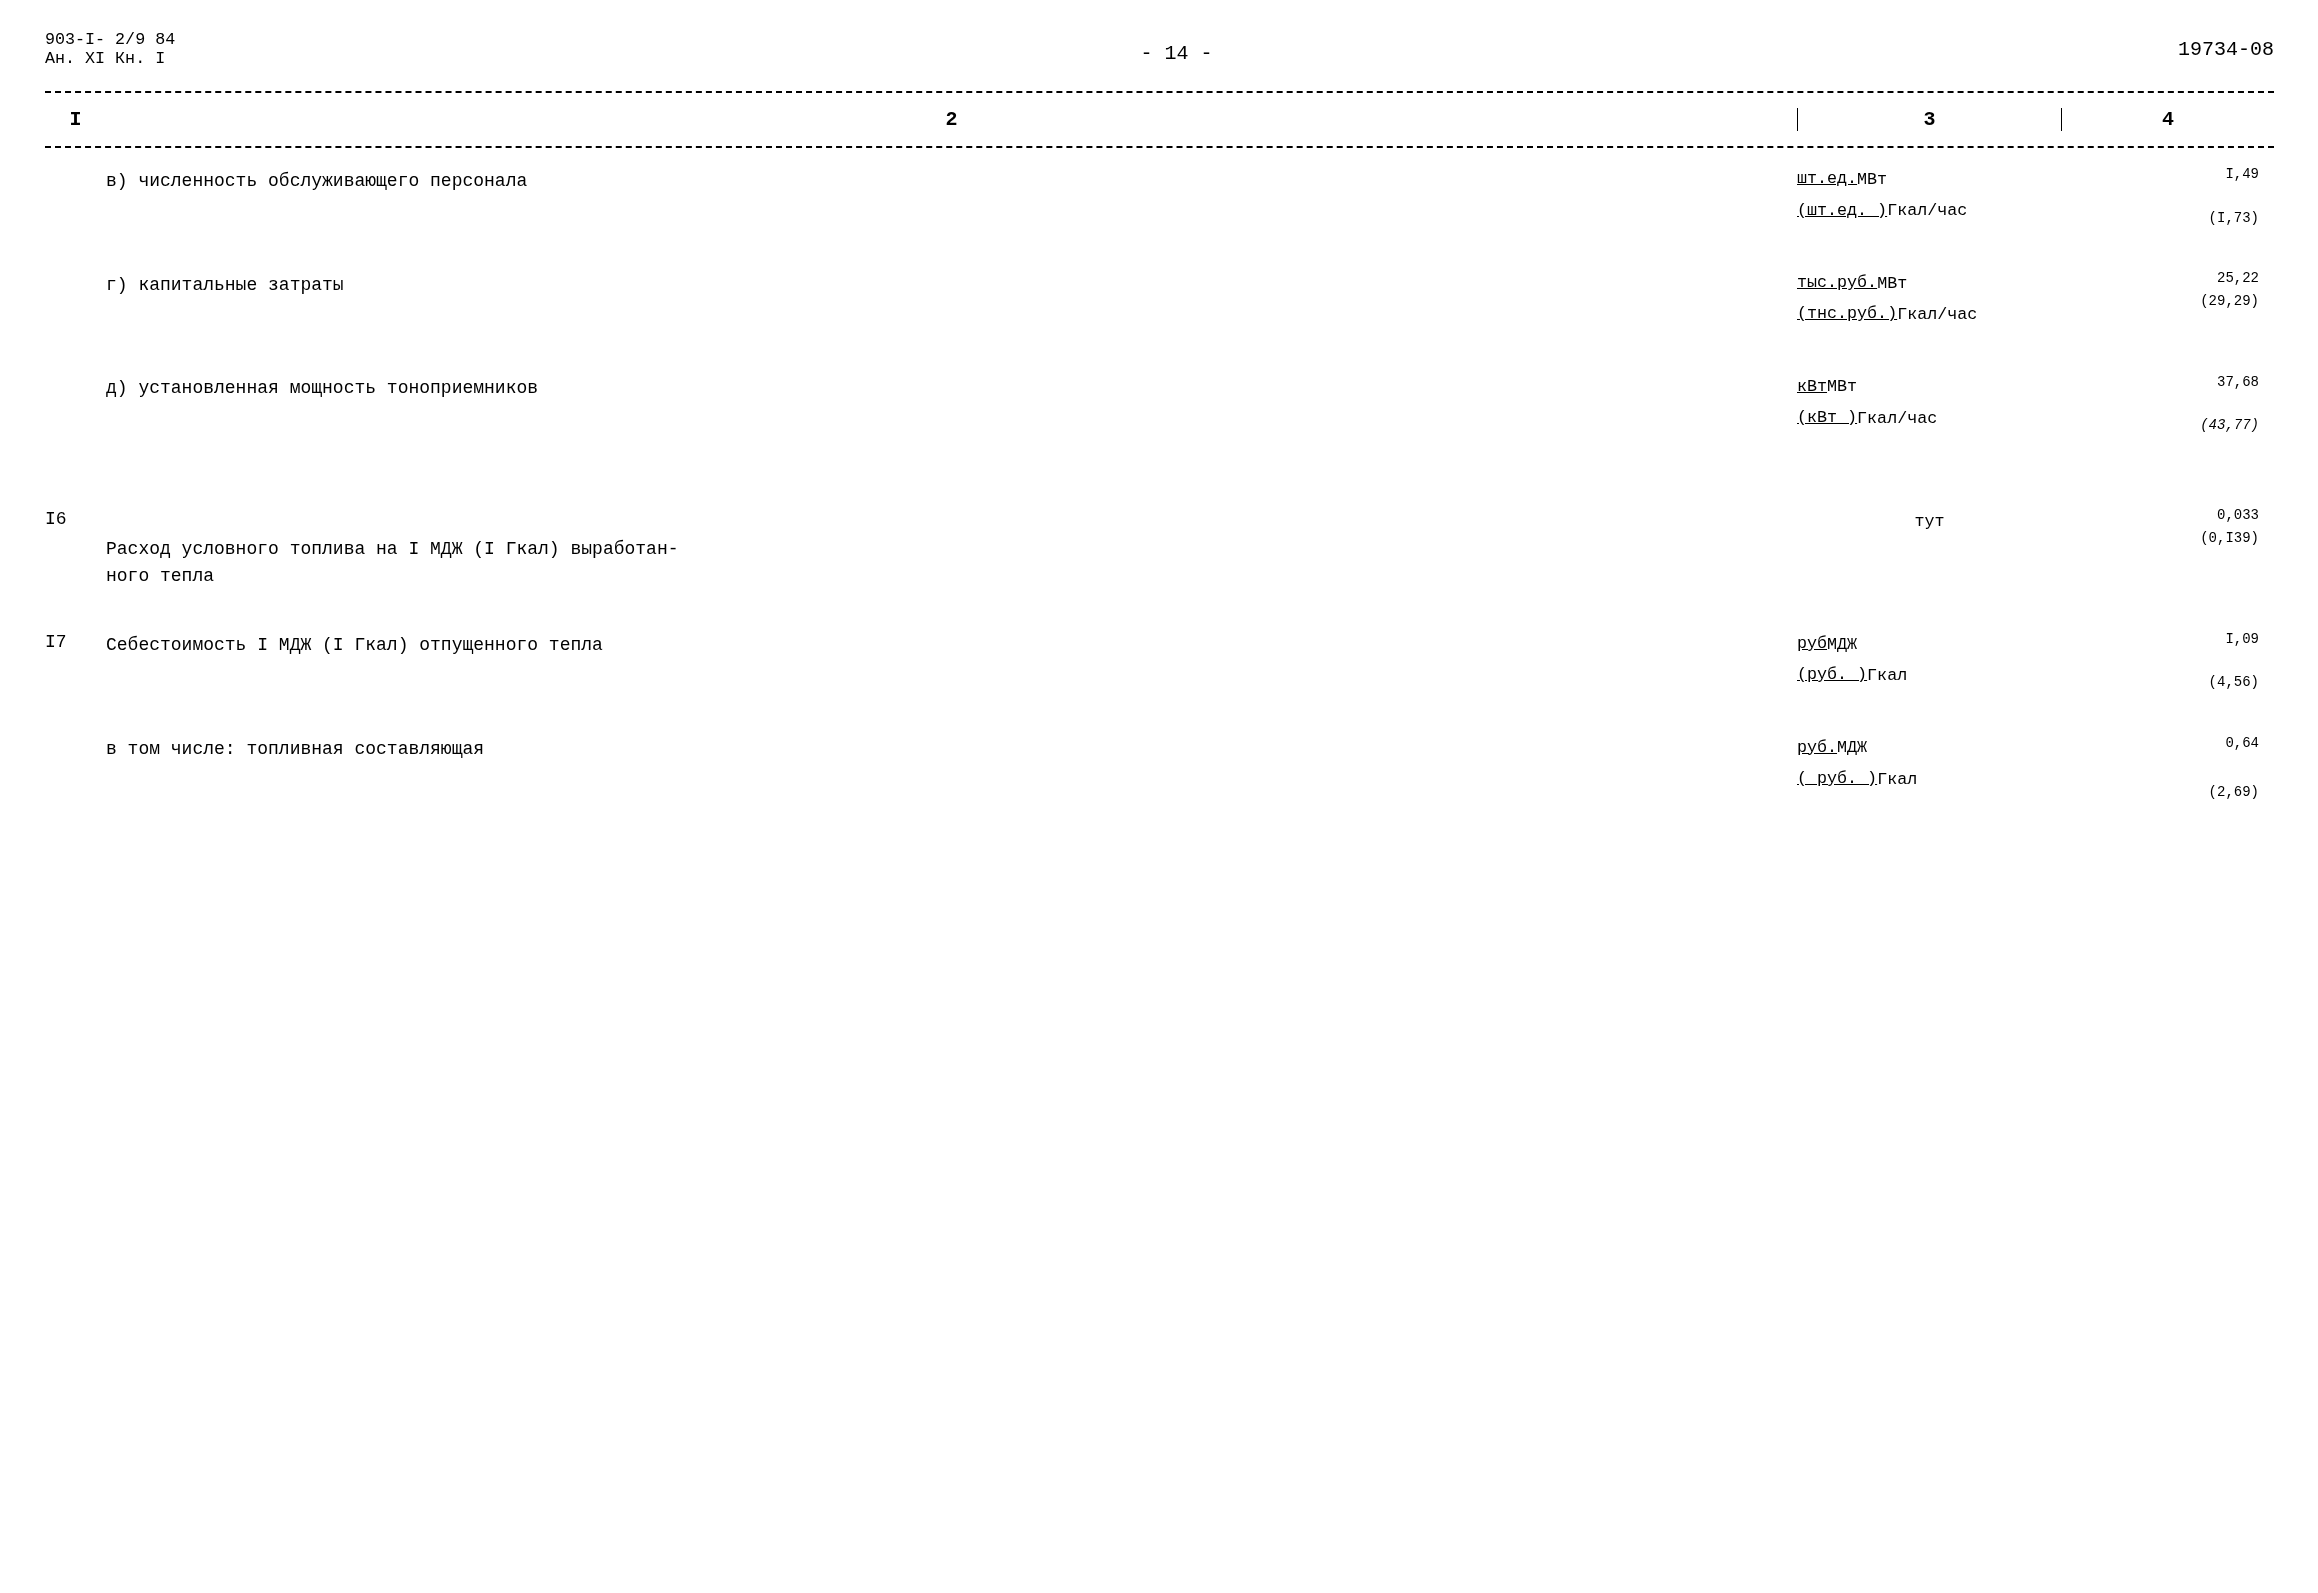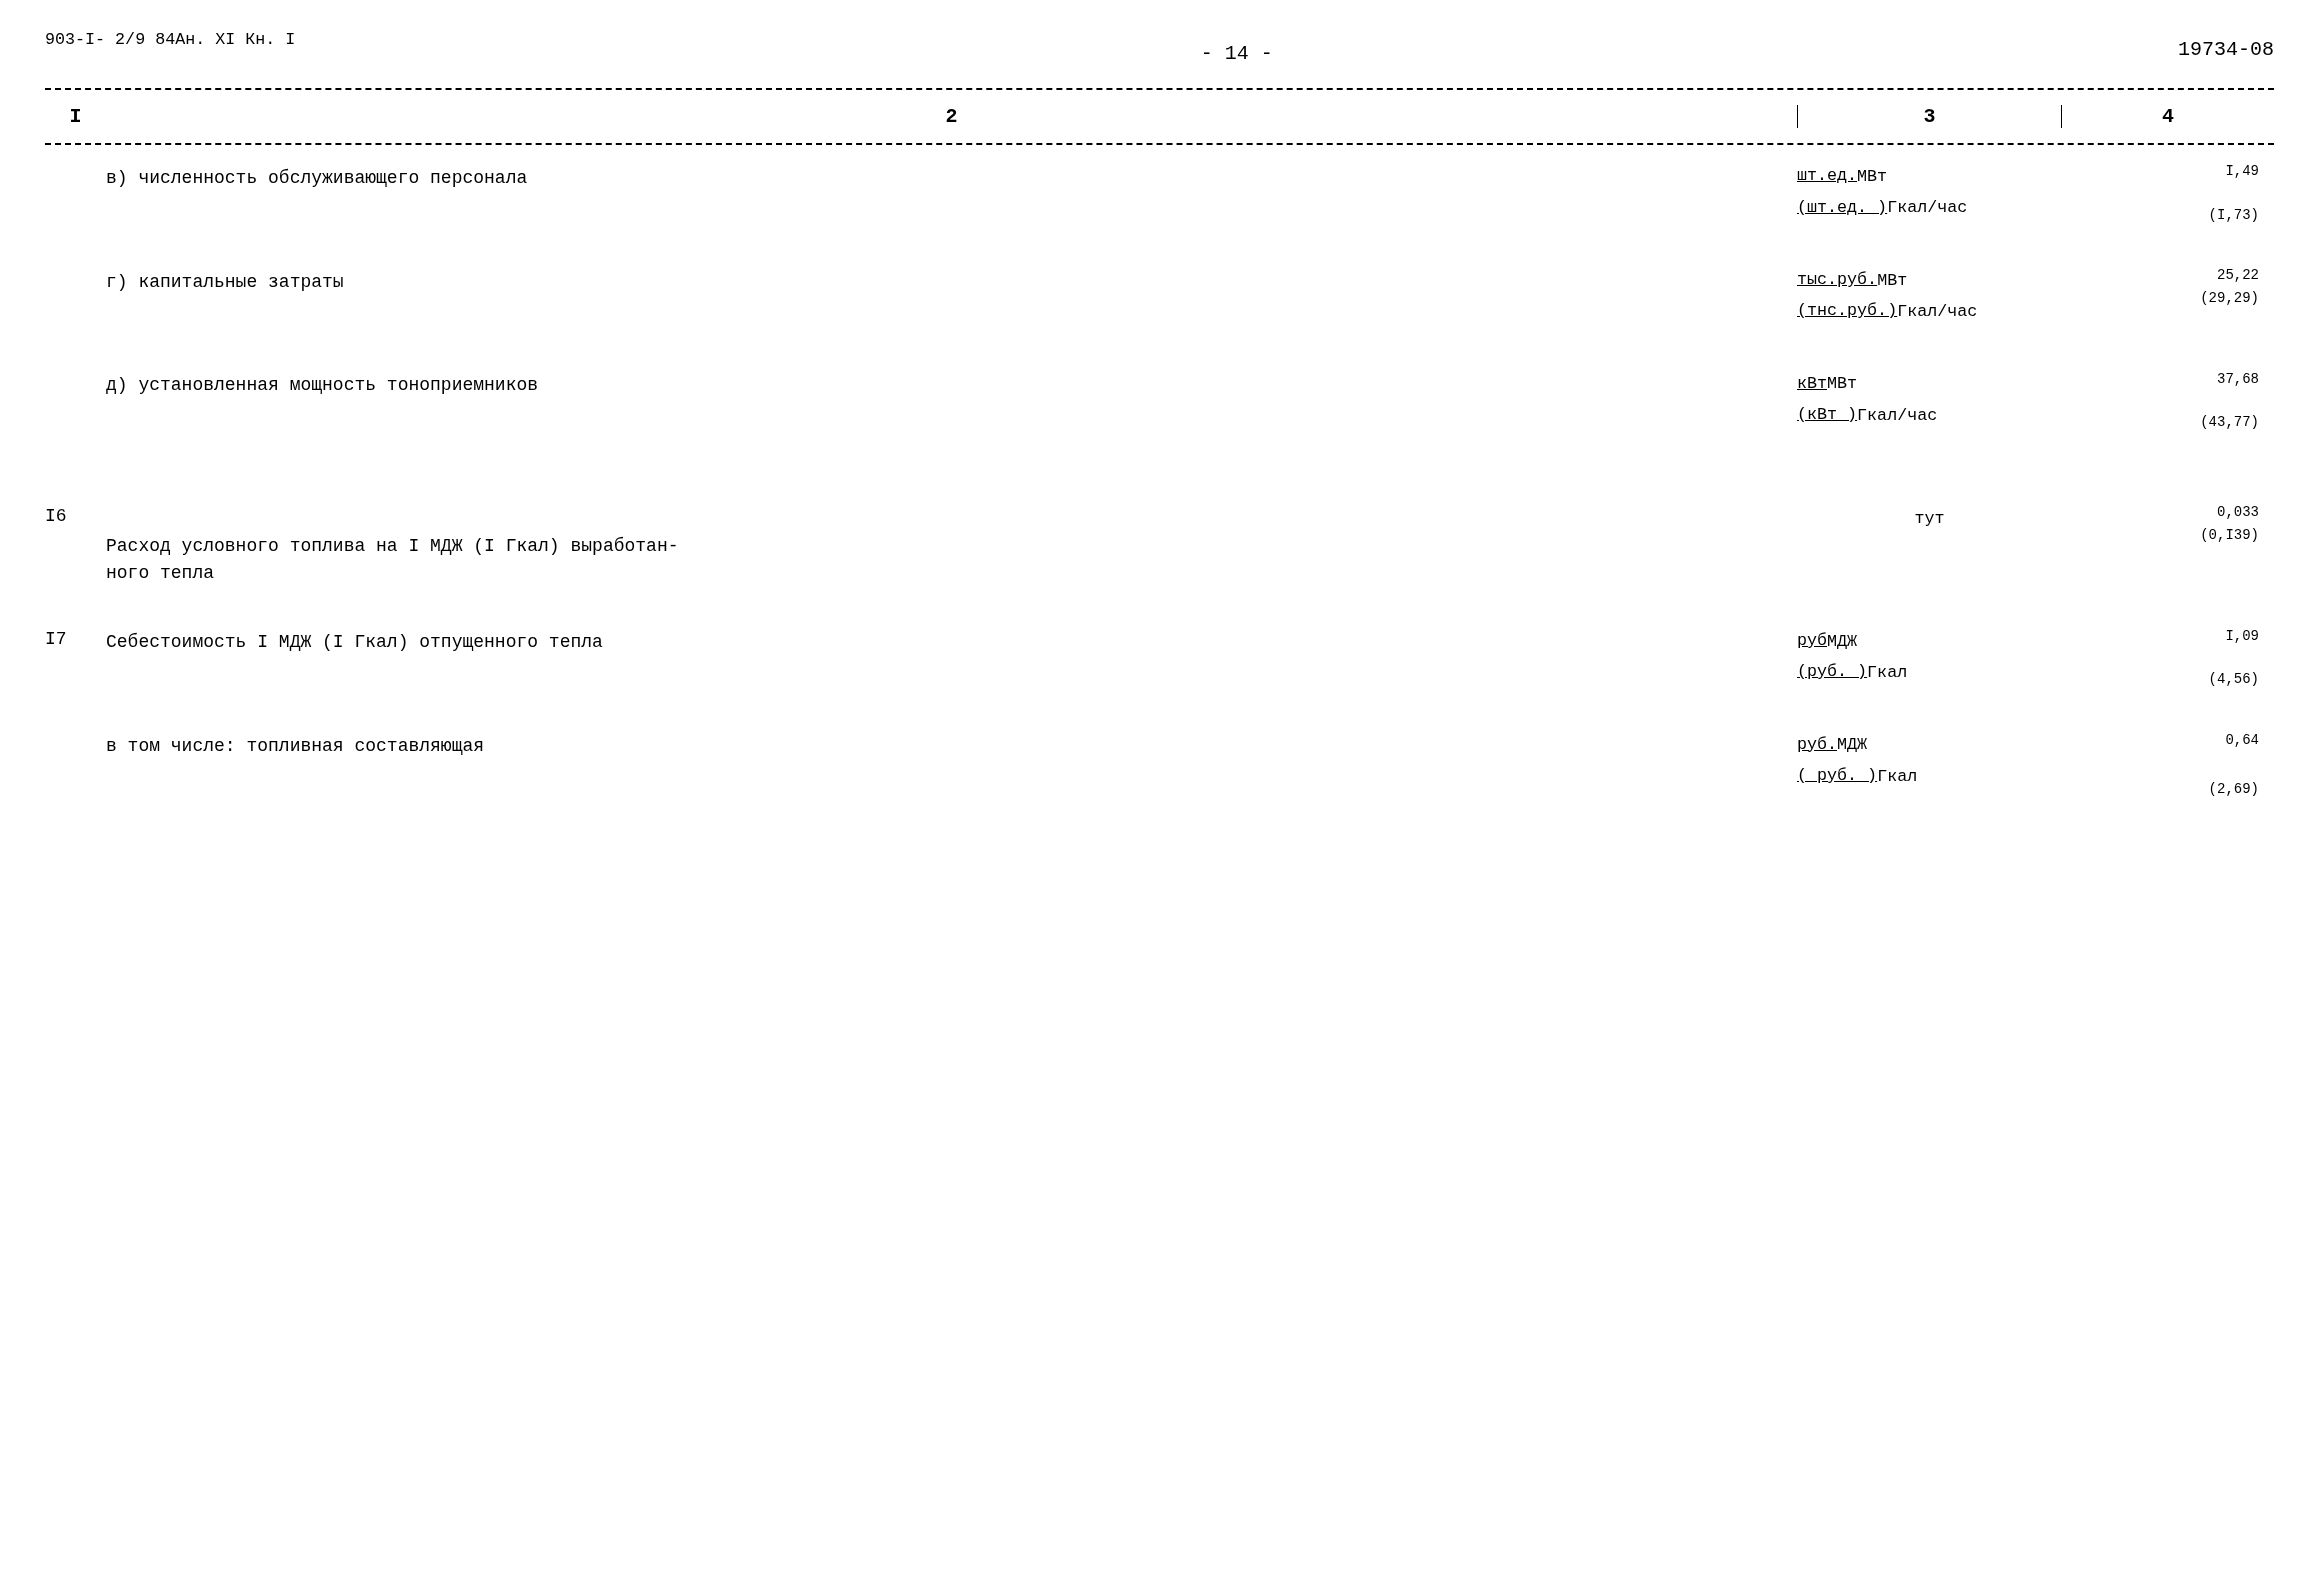--- a/index.html
+++ b/index.html
@@ -20,21 +20,21 @@
 
     .header {
       display: flex;
       justify-content: space-between;
       align-items: flex-start;
       margin-bottom: 23px;
     }
 
     .header-left {
       display: flex;
-      flex-direction: row;
+      flex-direction: column;
       font-size: 16.7px;
     }
 
     .header-center {
       font-size: 20px;
       margin-top: 12px;
     }
 
     .header-right {
       font-size: 20px;
@@ -204,21 +204,21 @@
           <span class="unit-numerator">кВт</span>
           <span class="unit-denominator">МВт</span>
         </div>
         <div class="unit-fraction">
           <span class="unit-numerator">(кВт      )</span>
           <span class="unit-denominator">Гкал/час</span>
         </div>
       </div>
       <div class="cell-value">
         <div>37,68</div>
-        <div style="margin-top:21px;">(43,77)</div>
+        <div style="margin-top:21px;font-style:italic;">(43,77)</div>
       </div>
     </div>
   </div>
 
   <div class="spacing-row"></div>
 
   <div class="row-group">
     <div class="table-row">
       <div class="cell-num">
         <span>I6</span>

